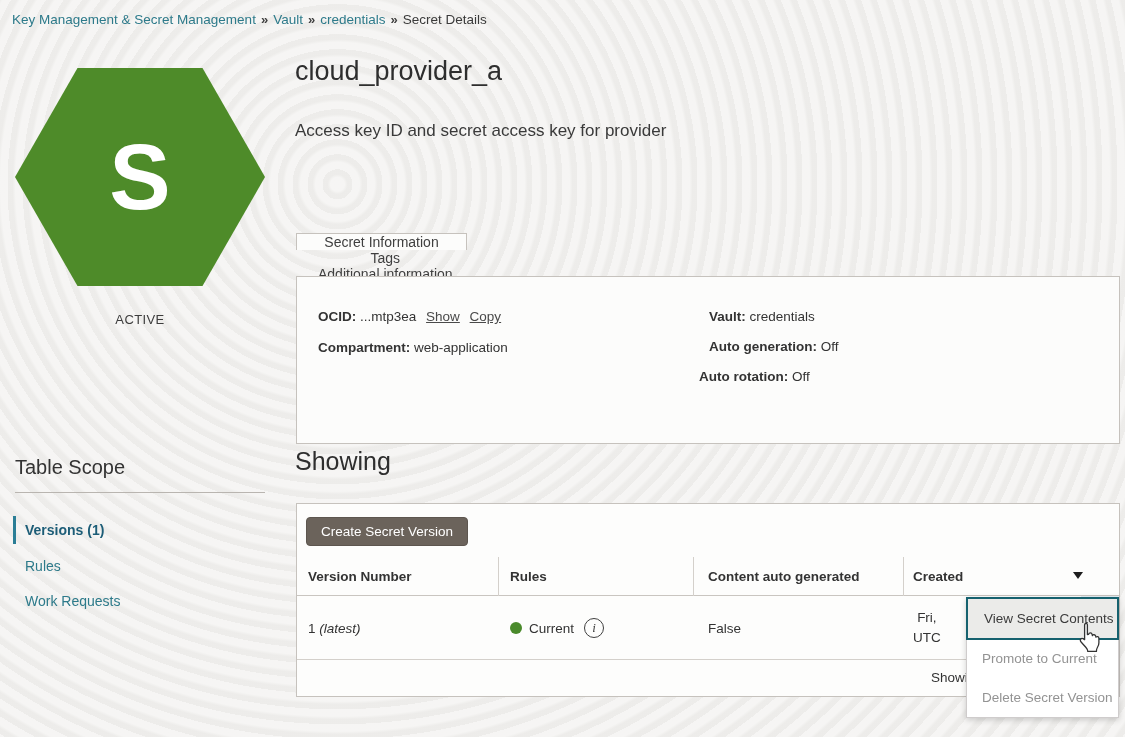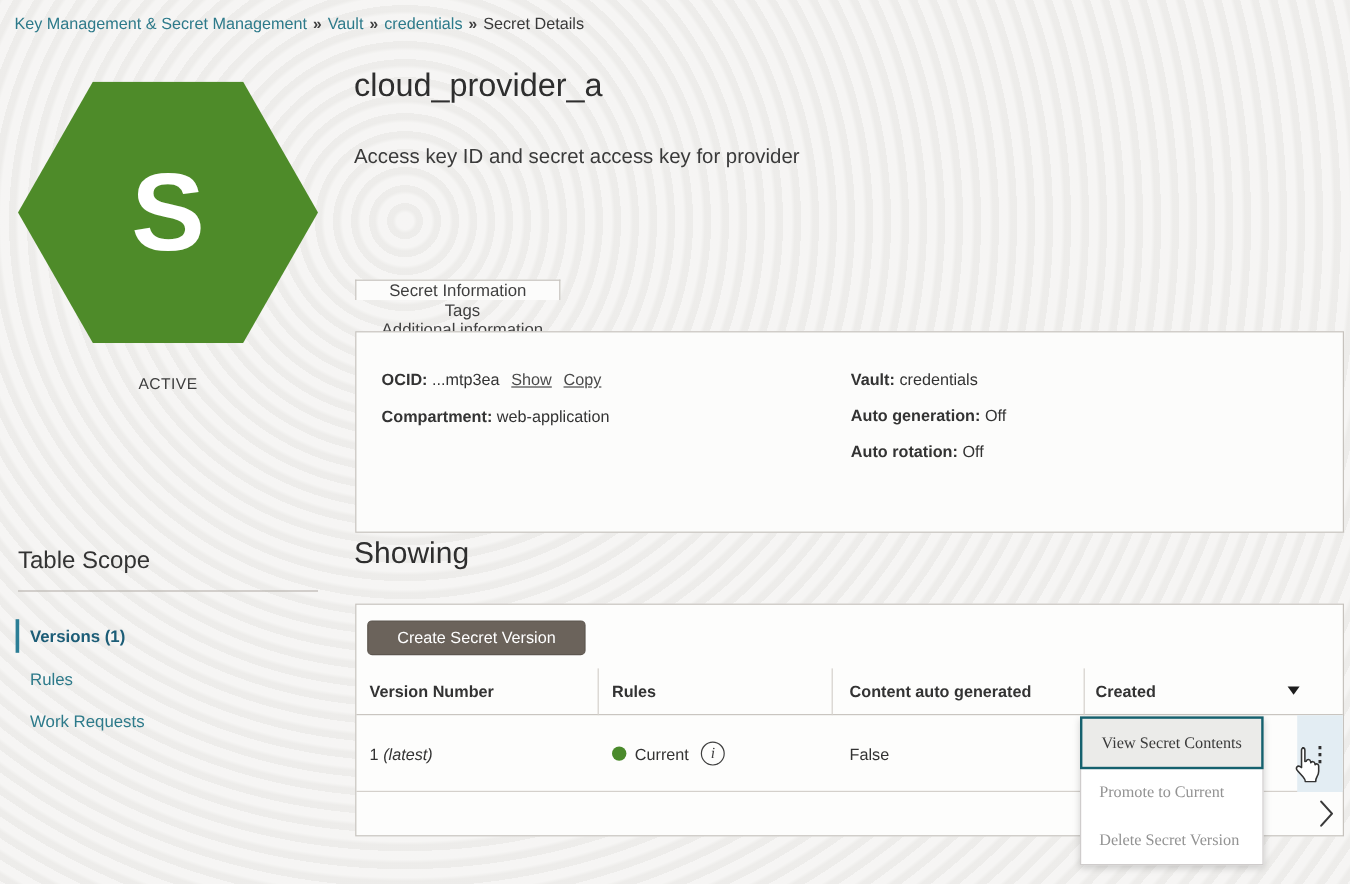--- a/index.html
+++ b/index.html
@@ -70,21 +70,21 @@
   #side-rules { top:558px; }
   #side-work { top:593px; }
 
   
   #versions-title { left:295px; top:447px; font-size:25px; color:#2e2e2e; font-weight:400; }
   #versions-panel {
     left:296px; top:503px; width:824px; height:194px;
     background:#fdfdfc; border:1px solid #c6c2bd;
   }
   #create-btn {
-    position:absolute; left:9px; top:13px; height:29px; padding:0 24px;
+    position:absolute; left:9px; top:13px; height:29px; padding:0 14px;
     background:#6b635b; color:#fff; border:1px solid #5d564f; border-radius:4px;
     font-size:13.5px; font-family:inherit; cursor:pointer;
   }
   #thead { position:absolute; left:0; top:53px; width:822px; height:39px; border-bottom:1px solid #c9c5c0; }
   .th { position:absolute; top:0; height:39px; display:flex; align-items:center; font-weight:bold; font-size:13.5px; color:#333; }
   .th-sep { position:absolute; top:0; width:0; height:39px; border-left:1px solid #d4d0cb; }
   #sort-icon { position:absolute; left:776px; top:15px; width:0; height:0; border-left:5px solid transparent; border-right:5px solid transparent; border-top:7px solid #1d1d1d; }
   #trow { position:absolute; left:0; top:92px; width:822px; height:64px; border-bottom:1px solid #d4d0cb; font-size:13.5px; }
   .td { position:absolute; display:flex; align-items:center; height:64px; color:#333; }
   .italic { font-style:italic; }
@@ -97,22 +97,22 @@
   }
   #created-cell { left:616px; top:0; height:64px; display:flex; flex-direction:column; justify-content:center; line-height:20px; }
   #actions-cell { position:absolute; left:784px; top:0; width:38px; height:64px; background:#e3edf3; display:flex; align-items:center; justify-content:center; }
   #kebab { font-size:17px; font-weight:bold; color:#2f2f2f; cursor:pointer; line-height:1; letter-spacing:0; }
   #tfoot { position:absolute; left:0; top:156px; width:822px; height:36px; font-size:13.5px; }
   #showing-text { position:absolute; left:634px; top:10px; color:#333; white-space:nowrap; }
   #next-page { position:absolute; left:799px; top:5px; width:18px; height:26px; cursor:pointer; }
 
   
   #context-menu {
-    left:900px; top:597px; width:153px; background:#fff;
-    border:1px solid #cfcccc; box-shadow:0 2px 6px rgba(0,0,0,0.18); z-index:10;font-family:Liberation Serif, serif;
+    left:966px; top:597px; width:153px; background:#fff;
+    border:1px solid #cfcccc; box-shadow:0 2px 6px rgba(0,0,0,0.18); z-index:10;
   }
   .menu-item { font-size:13.5px; color:#939393; padding:12px 10px 12px 15px; cursor:pointer; white-space:nowrap; }
   .menu-item.focused {
     background:#ebebe9; color:#3b3b3b;
     border:2px solid #15616e; margin:-1px; padding:12px 10px 12px 16px;
   }
   #cursor-icon { left:1076px; top:622px; z-index:11; pointer-events:none; }
 </style>
 </head>
 <body>
@@ -150,21 +150,21 @@
       <span>web-application</span>
     </div>
     <div class="field" style="left:412px; top:32px;">
       <b>Vault:</b>
       <span>credentials</span>
     </div>
     <div class="field" style="left:412px; top:62px;">
       <b>Auto generation:</b>
       <span>Off</span>
     </div>
-    <div class="field" style="left:412px; top:92px;">
+    <div class="field" style="left:402px; top:92px;">
       <b>Auto rotation:</b>
       <span>Off</span>
     </div>
   </div>
 
   <div id="sidebar-title" class="abs">Table Scope</div>
   <div id="sidebar-divider" class="abs"></div>
   <div id="side-active-bar" class="abs"></div>
   <div id="side-versions" class="abs side-item">Versions (1)</div>
   <div id="side-rules" class="abs side-item">Rules</div>

